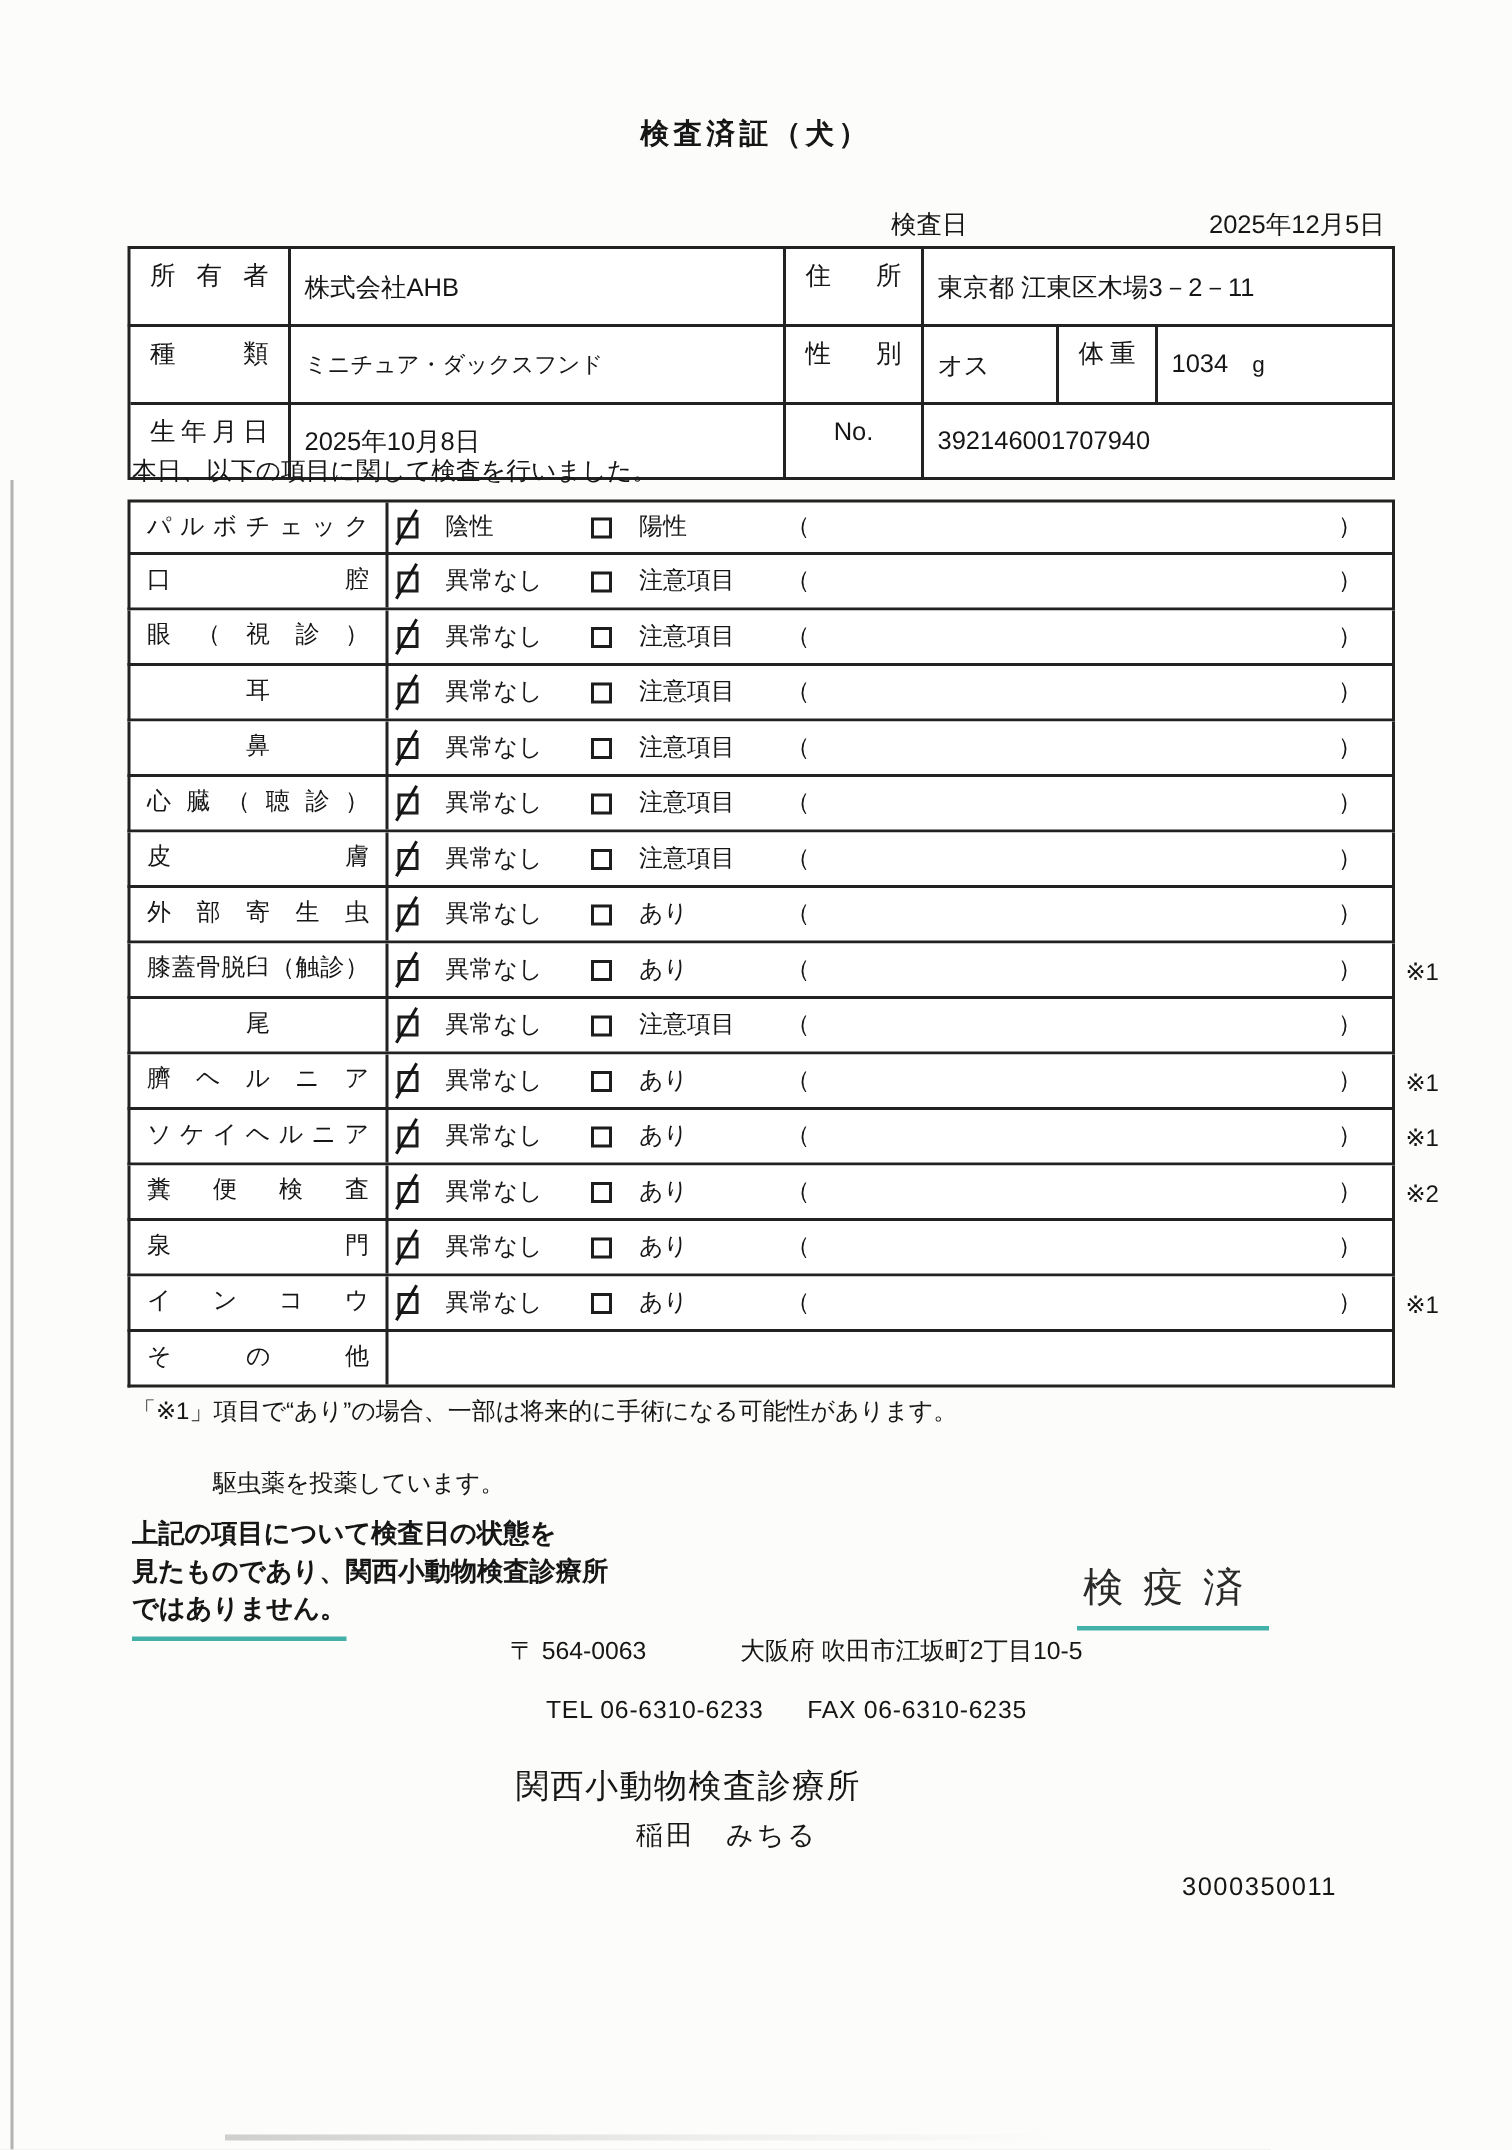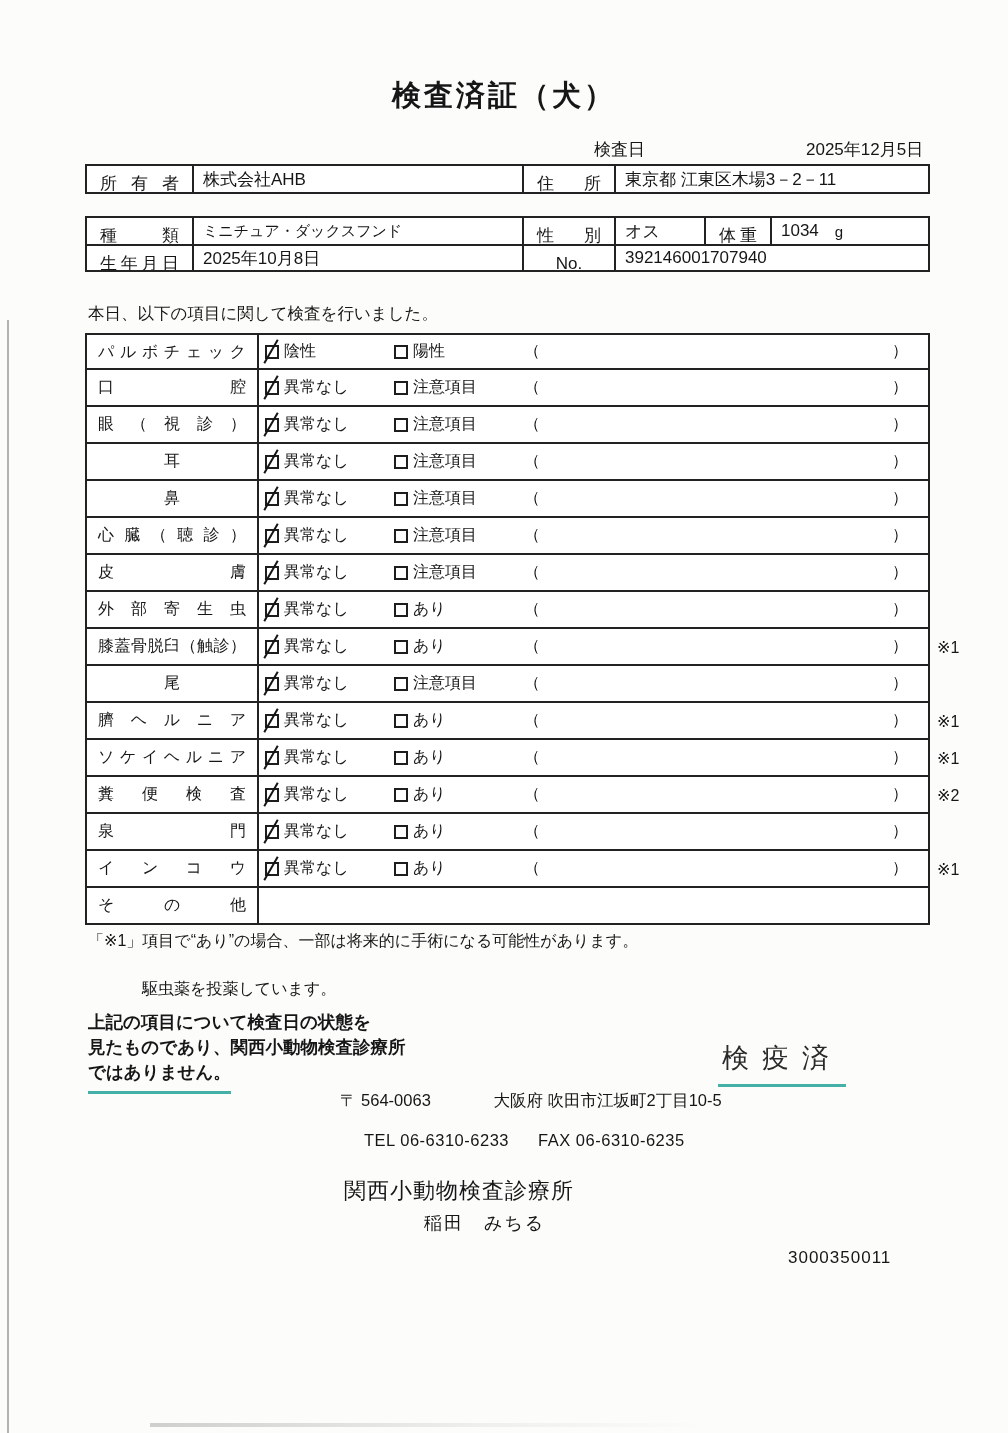--- a/index.html
+++ b/index.html
@@ -1,25 +1,25 @@
 <!DOCTYPE html>
 <html><head>
 <meta charset="utf-8">
 <style>
   *{box-sizing:border-box;margin:0;padding:0}
   body{margin:0;background:#d8d8d8;font-family:"Liberation Sans","DejaVu Sans",sans-serif}
   .page{position:relative;width:1008px;height:1433px;background:#fcfcfa;color:#161616;overflow:hidden;margin:0 auto}
   .abs{position:absolute}
-  .title{top:76px;left:0;width:100%;text-align:center;font-size:29px;font-weight:700;letter-spacing:3px}
+  .title{top:76px;left:0;width:100%;text-align:center;font-size:19px;font-weight:700;letter-spacing:3px}
   .date-label{top:138px;left:594px;font-size:17px}
   .date-value{top:138px;left:806px;font-size:17px}
   .tbl{left:85px;width:845px;border:2px solid #222;background:#fff}
   .t1{top:164px}
   .t2{top:216px}
-  .trow{display:flex;height:26px}
+  .trow{display:flex;height:50px}
   .trow + .trow{border-top:2px solid #222}
   .cell{display:flex;align-items:center;padding:0 9px;font-size:17px;white-space:nowrap;overflow:hidden}
   .cell + .cell{border-left:2px solid #222}
   .lab{display:block;text-align:justify;text-align-last:justify;line-height:35px;padding:0 13px}
   .lab.ctr{text-align-last:center}
   .w105{width:105px;flex:0 0 105px}
   .w330{width:330px;flex:0 0 330px}
   .w92{width:92px;flex:0 0 92px}
   .w90{width:90px;flex:0 0 90px}
   .w66{width:66px;flex:0 0 66px}
@@ -28,21 +28,21 @@
   .wval{justify-content:flex-start;gap:16px;padding-right:10px}
   .wval .unit{font-size:15px}
   .intro{top:303px;left:88px;font-size:16.5px}
   .items{top:333px;left:85px;width:845px}
   .irow{display:flex;align-items:center;height:37px}
   .ibox{flex:0 0 845px;width:845px;height:37px;display:flex;border:2px solid #222;border-top:0;background:#fff}
   .items .irow:first-child .ibox{border-top:2px solid #222}
   .ilabel{flex:0 0 172px;width:172px;border-right:2px solid #222;display:block;text-align:justify;text-align-last:justify;padding:0 11px;line-height:33px;font-size:16px;white-space:nowrap;overflow:hidden}
   .ilabel.ctr{text-align-last:center}
   .icontent{flex:1;display:flex;align-items:center;padding:0 8px 0 6px;font-size:16px}
-  .opt{display:flex;align-items:center;gap:5px;flex:0 0 126px;width:126px}
+  .opt{display:flex;align-items:center;gap:18px;flex:0 0 126px;width:126px}
   .opt.o2{flex:0 0 130px;width:130px;margin-left:3px}
   .sp{flex:1}
   .pc{margin-right:12px}
   .note{margin-left:7px;font-size:16px;white-space:nowrap}
   .cb{width:14px;height:14px;flex:0 0 14px;border:2px solid #1d1d1d;position:relative;background:#fff}
   .cb.checked::after{content:"";position:absolute;left:3px;top:-9px;height:27px;border-left:2px solid #141414;transform:rotate(30deg)}
   .fn1{top:931px;left:88px;font-size:16px}
   .fn2a{top:957px;left:88px;font-size:16px}
   .fn2b{top:979px;left:142px;font-size:16px}
   .disc{top:1010px;left:88px;font-size:17.5px;font-weight:700;line-height:25px}

